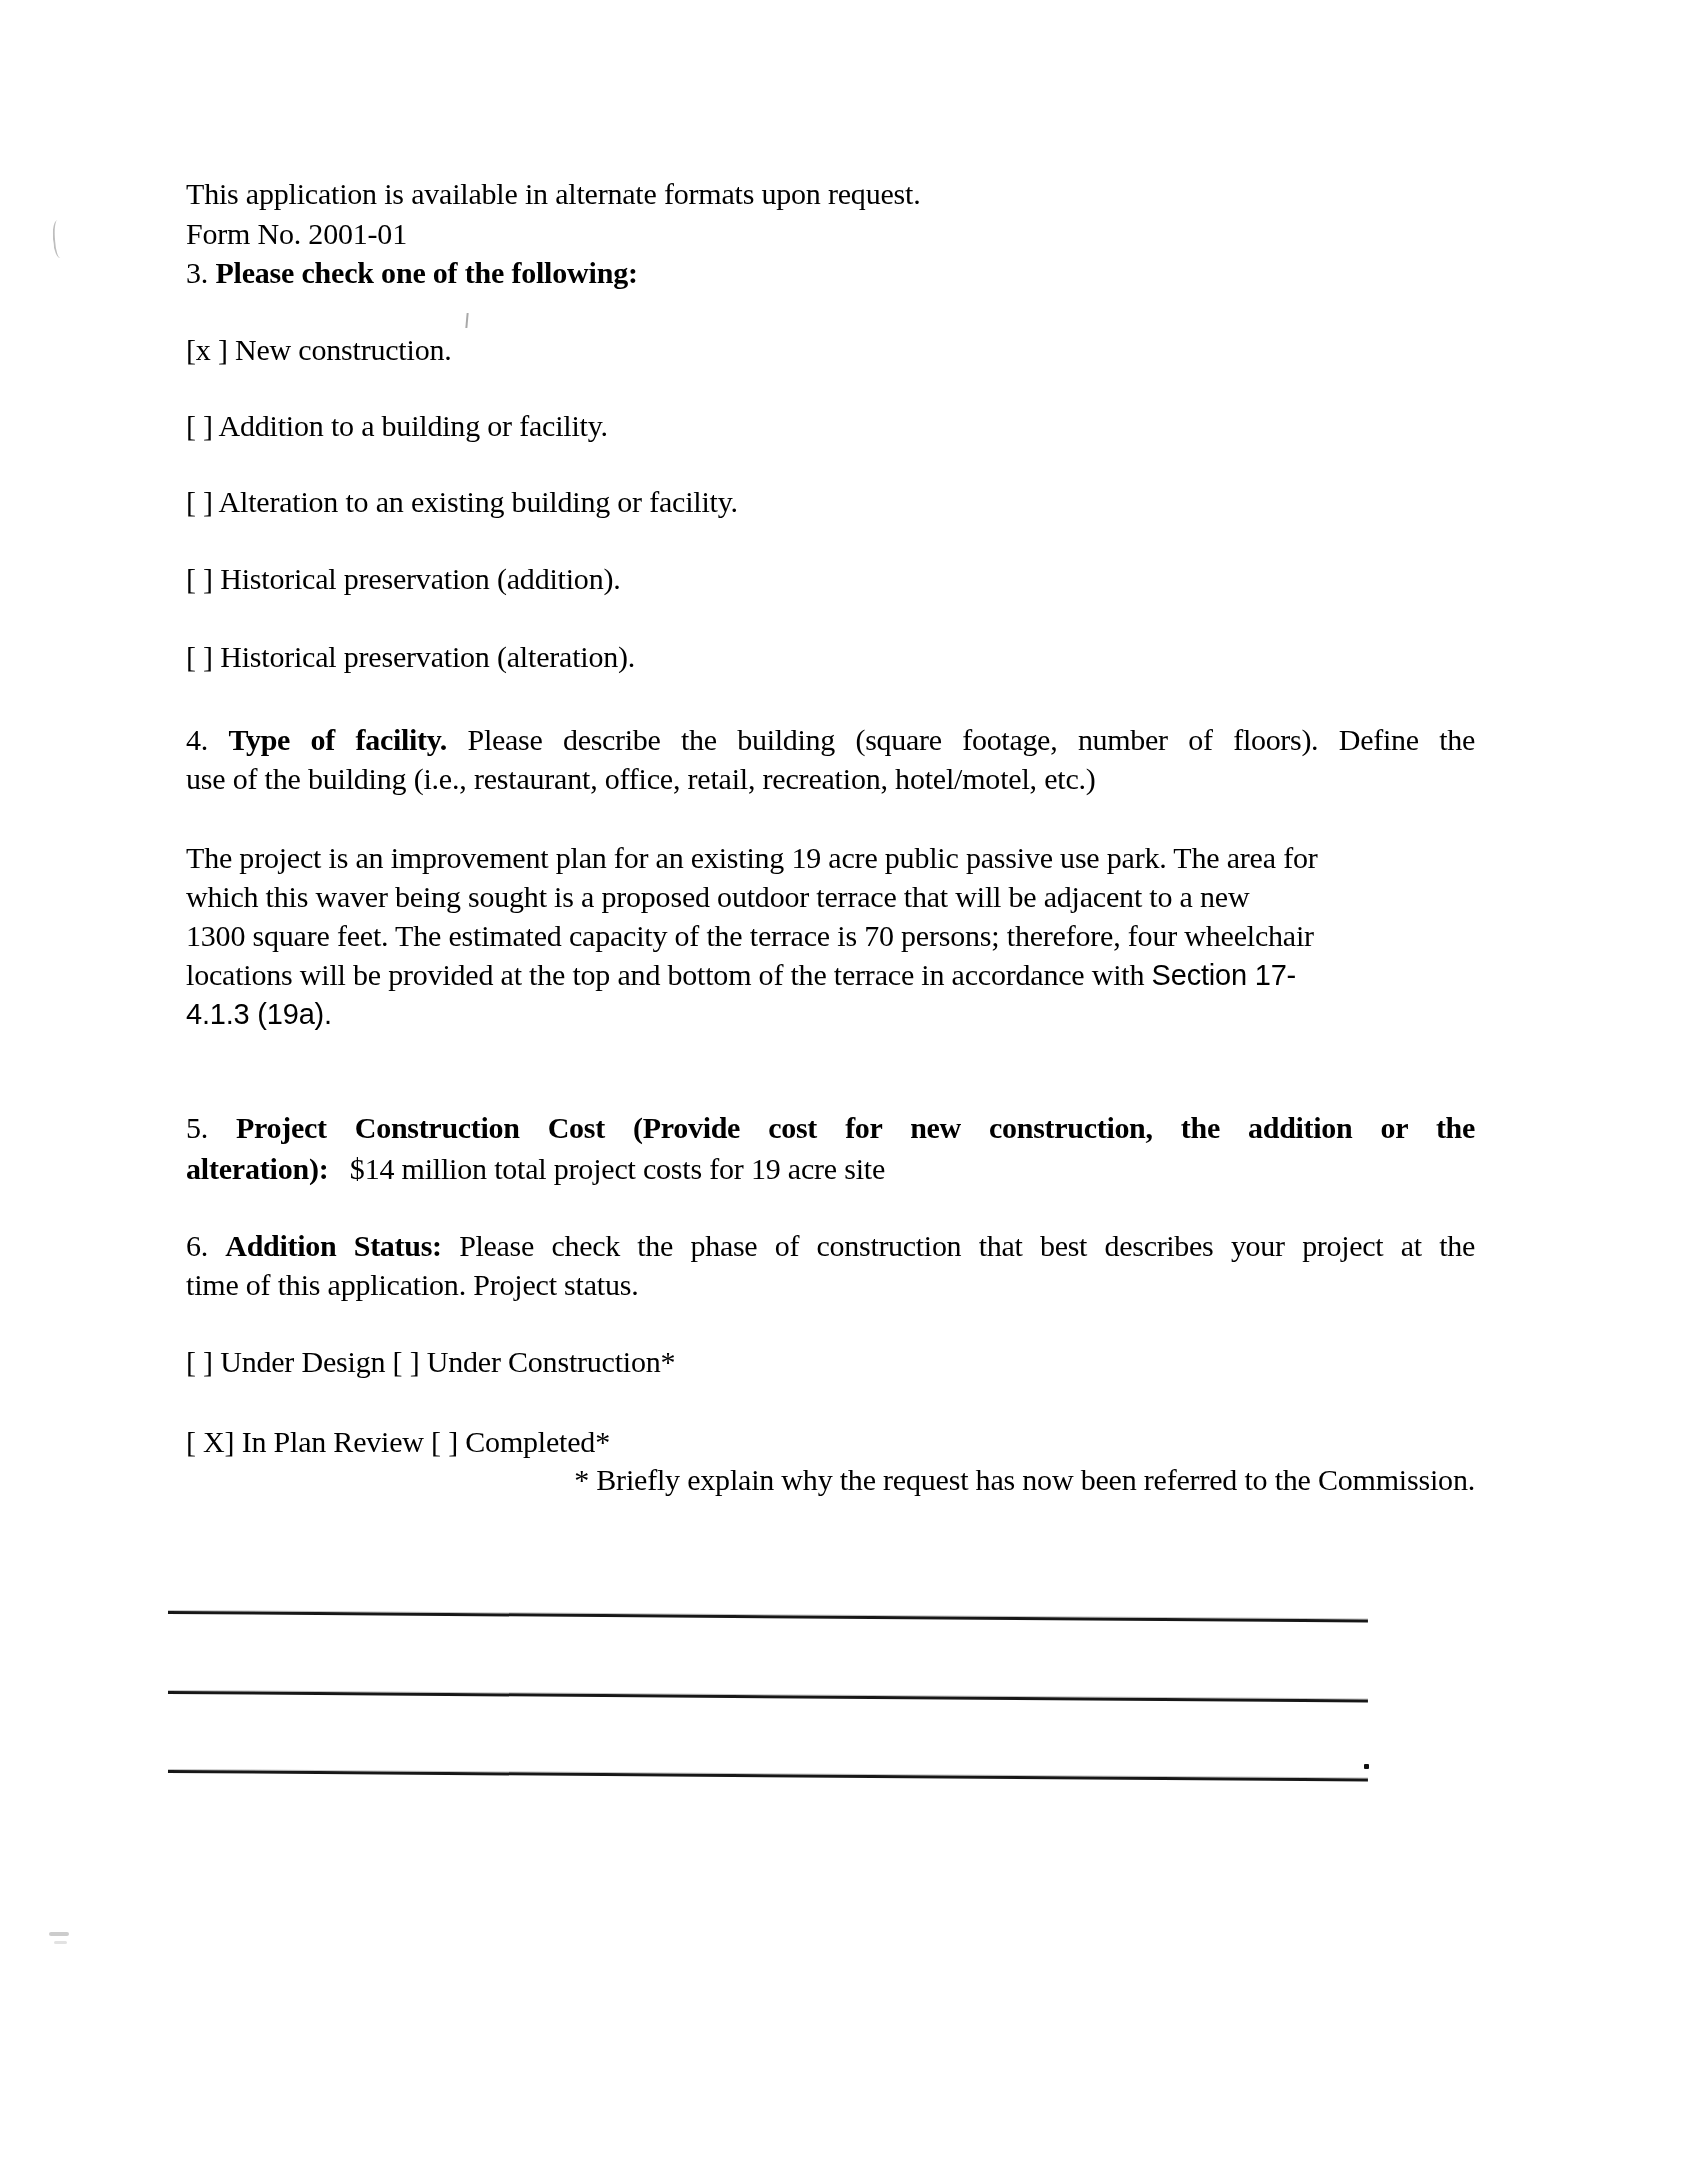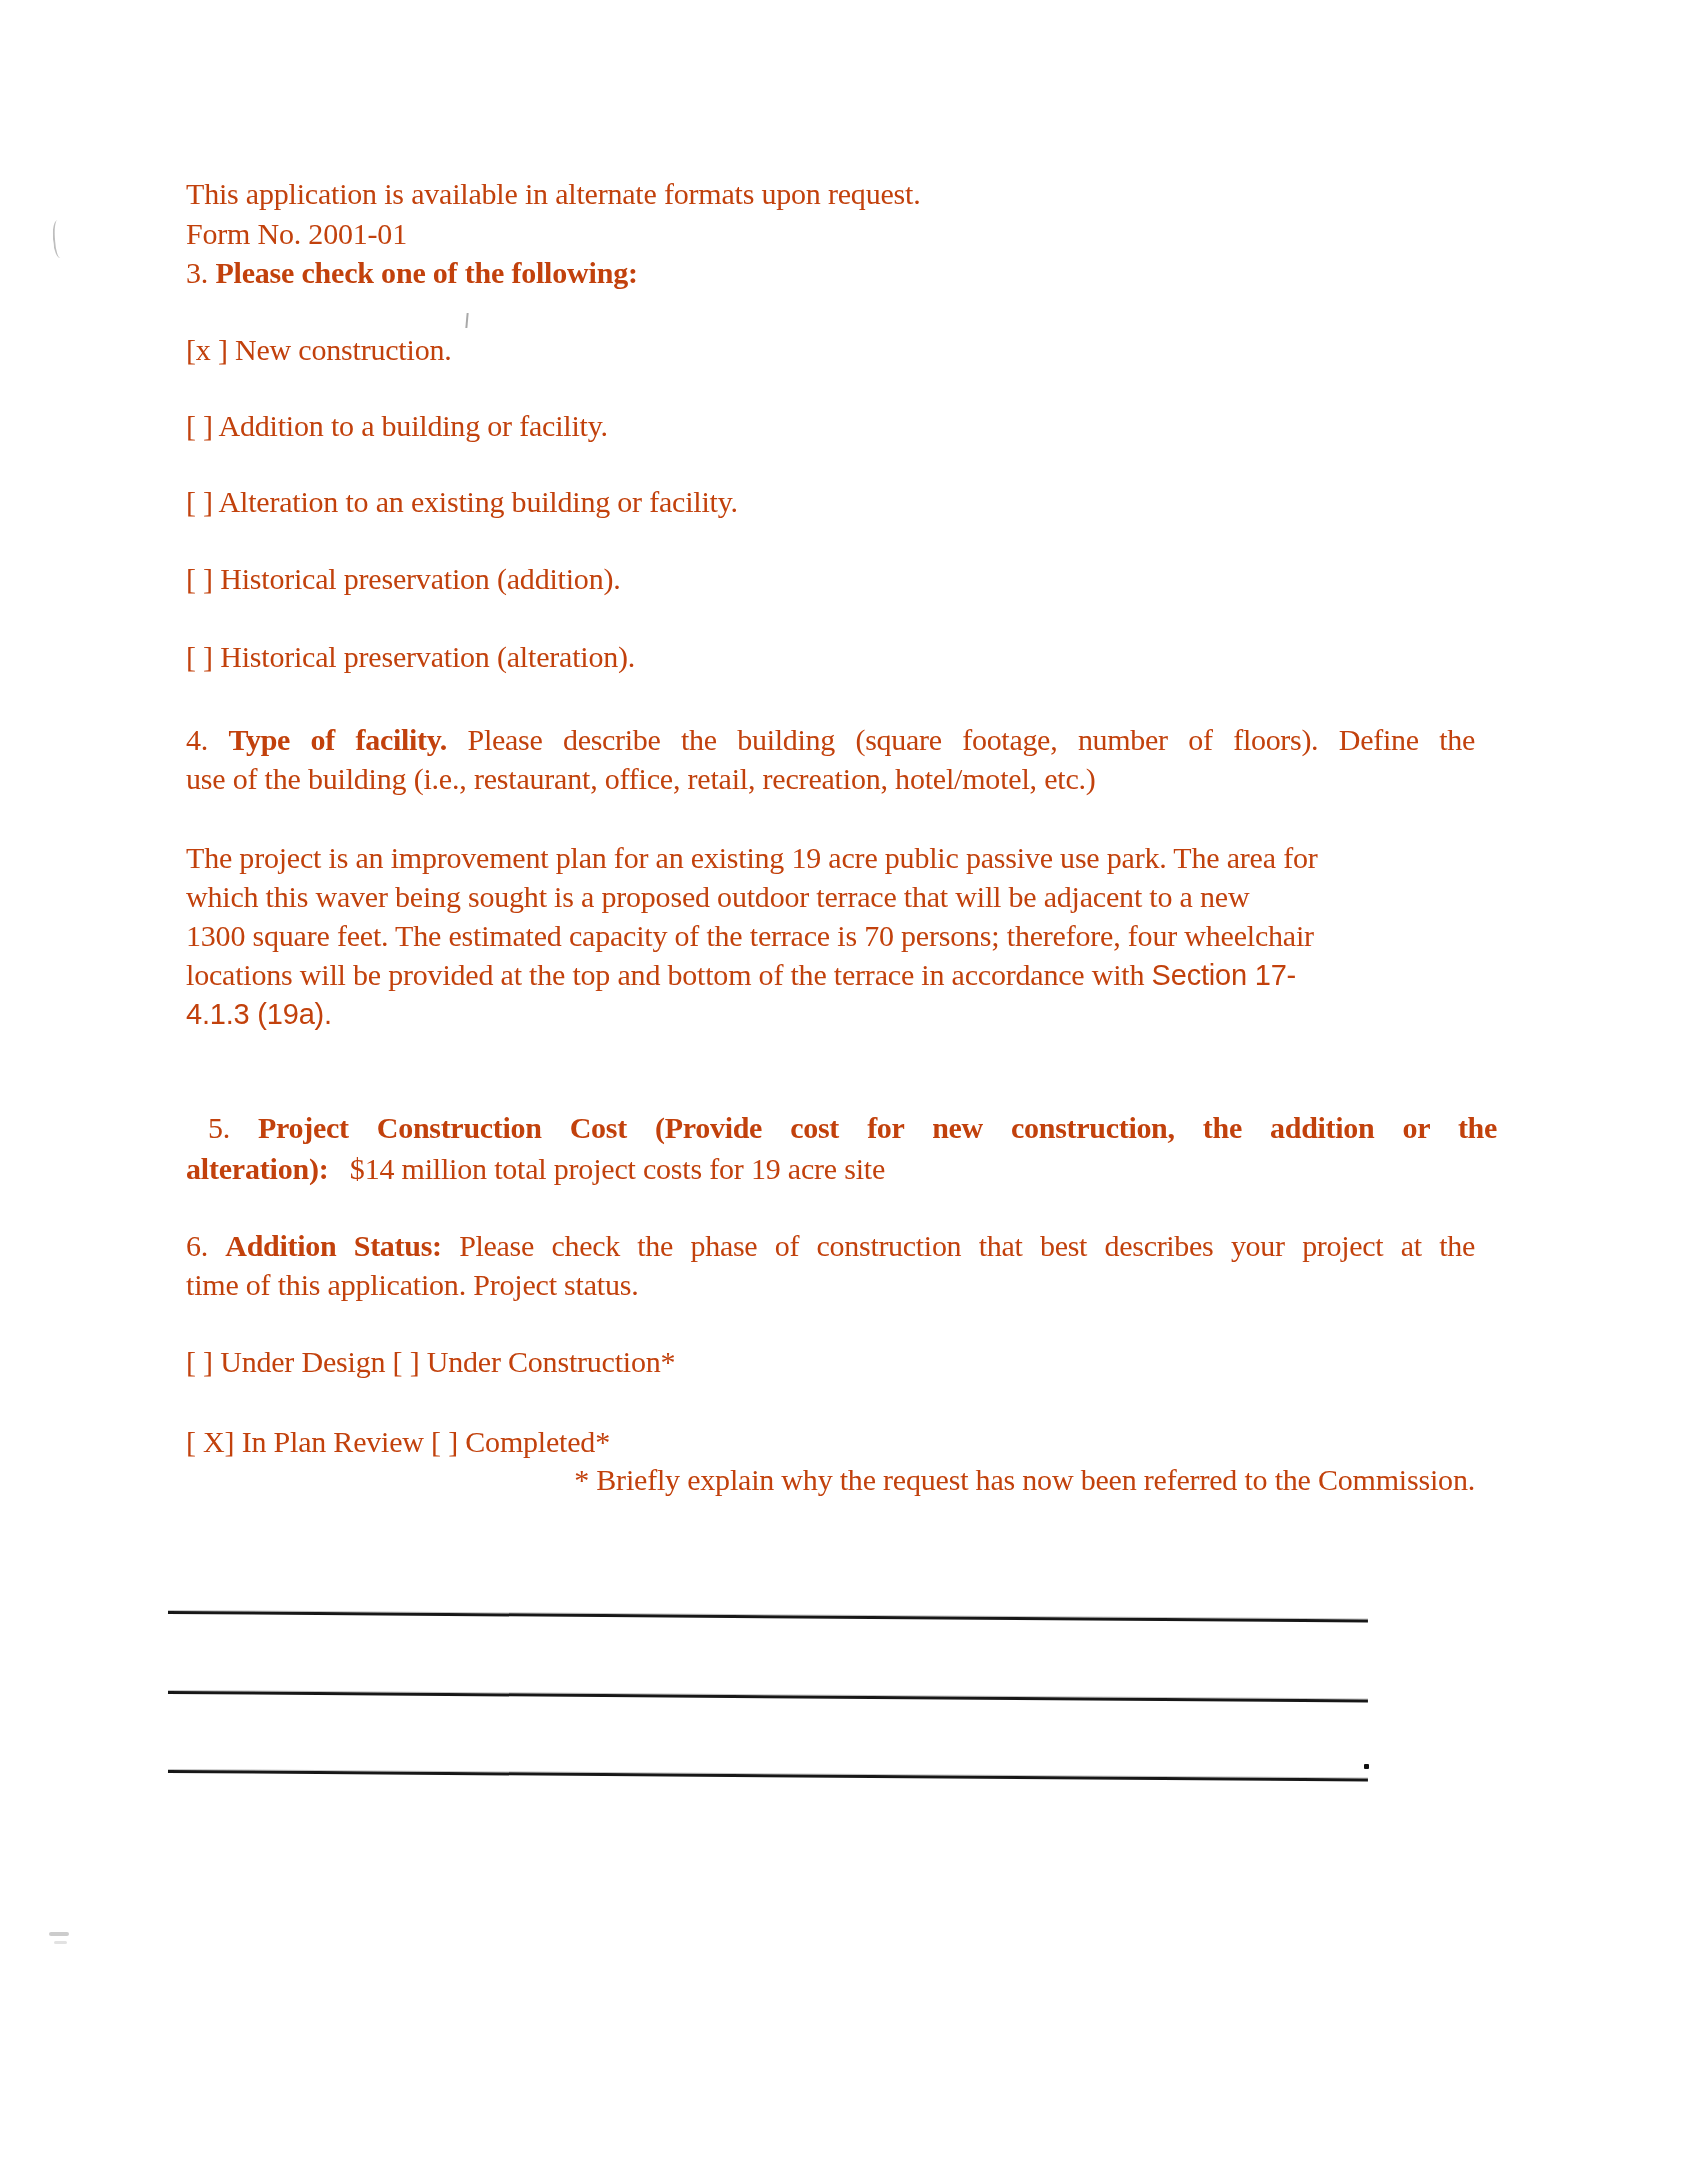--- a/index.html
+++ b/index.html
@@ -1,21 +1,21 @@
 <!DOCTYPE html>
 <html><head>
 <meta charset="utf-8">
 <style>
   html,body{margin:0;padding:0;background:#e8e8e8;}
   .page{
     position:relative;
     width:1683px;height:2177px;
     background:#ffffff;
     font-family:"Liberation Serif", serif;
-    color:#c2410c;
+    color:#000000;
     overflow:hidden;
   }
   .abs{position:absolute;left:186px;width:1289px;}
   .t{font-size:30px;line-height:40px;letter-spacing:-0.2px;white-space:nowrap;}
   .b{font-weight:700;}
   .jline{
     font-size:30px;line-height:40px;letter-spacing:-0.3px;
     text-align:justify;text-align-last:justify;
     white-space:normal;
   }
@@ -73,21 +73,21 @@
   <div class="abs t" style="top:759px;">use of the building (i.e., restaurant, office, retail, recreation, hotel/motel, etc.)</div>
 
   <div class="abs para" style="top:838px;">
     <div>The project is an improvement plan for an existing 19 acre public passive use park. The area for</div>
     <div>which this waver being sought is a proposed outdoor terrace that will be adjacent to a new</div>
     <div>1300 square feet. The estimated capacity of the terrace is 70 persons; therefore, four wheelchair</div>
     <div><span>locations will be provided at the top and bottom of the terrace in accordance with </span><span class="sans">Section 17-</span></div>
     <div class="sans">4.1.3 (19a).</div>
   </div>
 
-  <div class="abs jline" style="top:1108px;margin-left:22px;">
+  <div class="abs jline" style="top:1108px;">
     <span>5.</span>
     <span class="b">Project Construction Cost (Provide cost for new construction, the addition or the</span>
   </div>
   <div class="abs t" style="top:1149px;">
     <span class="b">alteration):</span>
     <span class="val-gap">$14 million total project costs for 19 acre site</span>
   </div>
 
   <div class="abs jline" style="top:1226px;">
     <span>6.</span>

